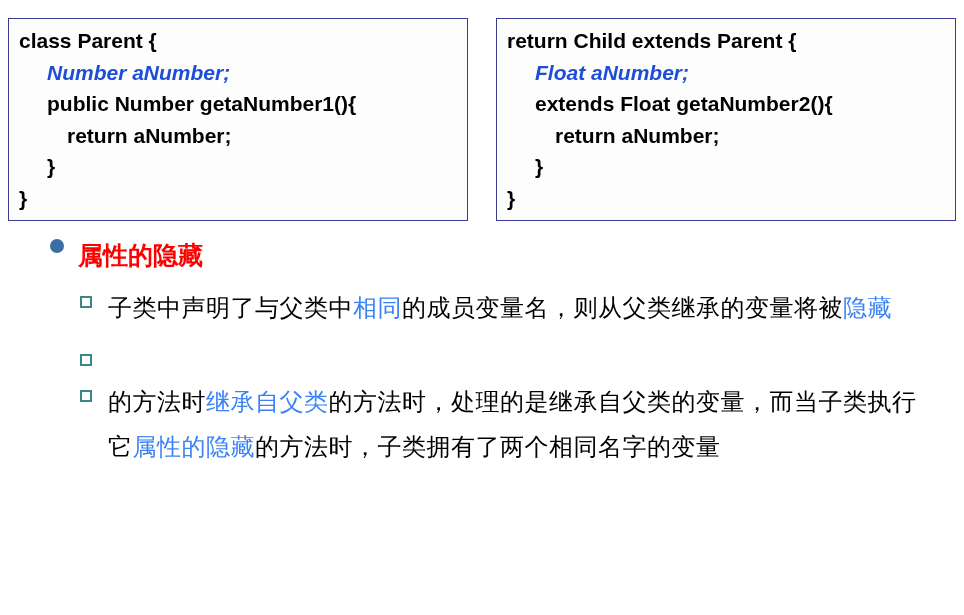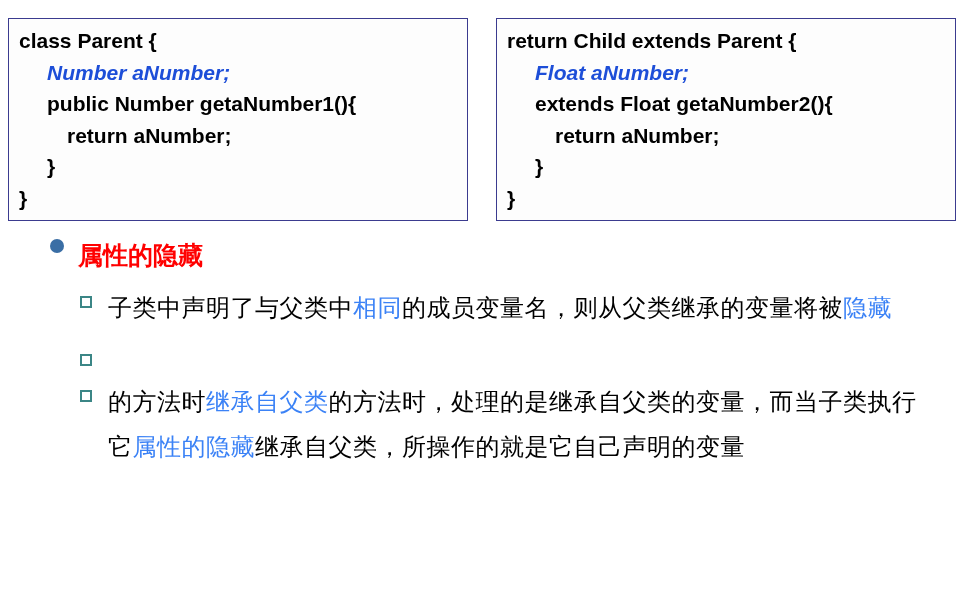--- a/index.html
+++ b/index.html
@@ -107,15 +107,15 @@
     <div class="square"></div>
     <div class="item-text"><span>子类中声明了与父类中</span><span class="red">相同</span><span>的成员变量名，则从父类继承的变量将被</span><span class="red">隐藏</span></div>
   </div>
 
   <div class="item-row">
     <div class="square"></div>
   </div>
 
   <div class="item-row">
     <div class="square"></div>
-    <div class="item-text"><span>的方法时</span><span class="red">继承自父类</span><span>的方法时，处理的是继承自父类的变量，而当子类执行它</span><span class="red">属性的隐藏</span><span>继承自父类，所操作的就是它自己声明的变量</span></div>
+    <div class="item-text"><span>的方法时</span><span class="red">继承自父类</span><span>的方法时，处理的是继承自父类的变量，而当子类执行它</span><span class="red">属性的隐藏</span><span>的方法时，子类拥有了两个相同名字的变量</span></div>
   </div>
 </div>
 
 </body></html>

